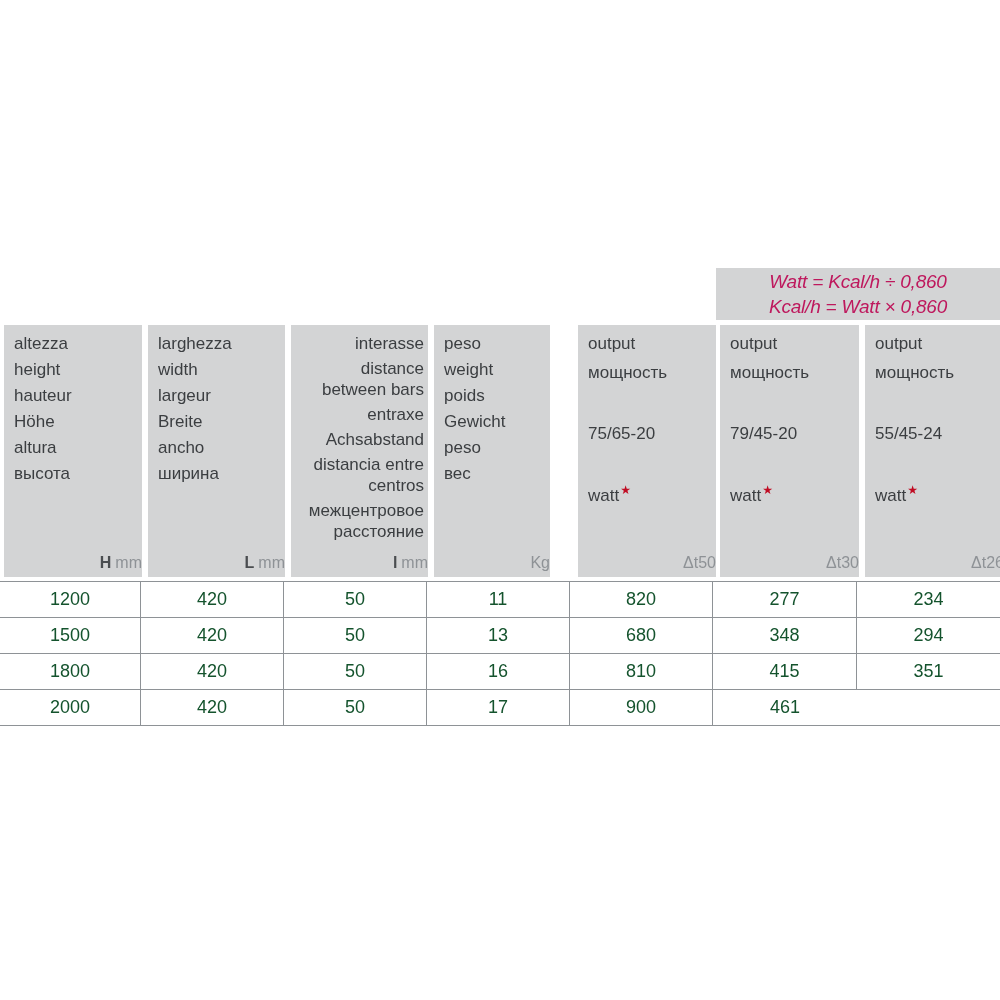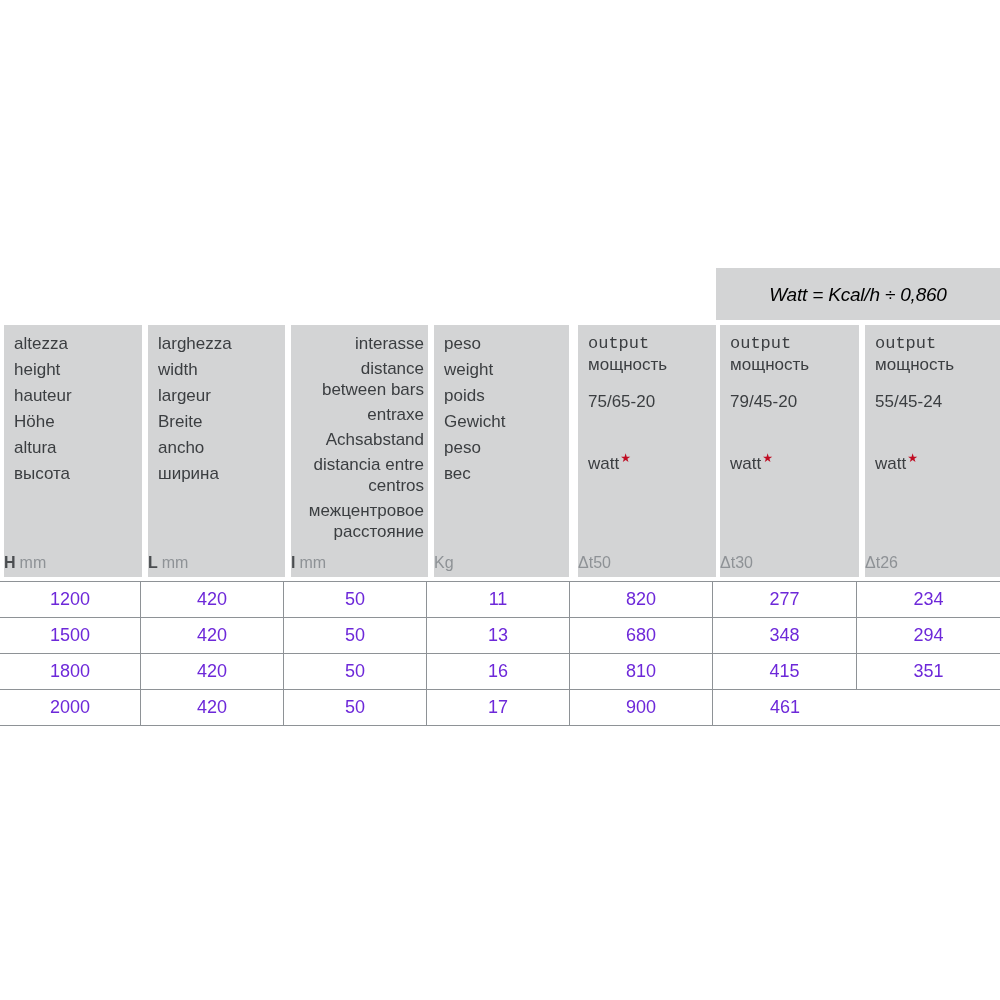--- a/index.html
+++ b/index.html
@@ -16,49 +16,49 @@
   
   .formula-box {
     position: absolute;
     left: 716px; top: 268px;
     width: 284px; height: 52px;
     background: #d3d4d5;
     display: flex; flex-direction: column;
     align-items: center; justify-content: center;
     font-style: italic;
     font-size: 19px; line-height: 25px;
-    color: #000000;
+    color: #be185d;
     letter-spacing: -0.2px;
   }
 
   
   .header { position: absolute; top: 325px; left: 4px; width: 1000px; height: 252px; }
   .hcol {
     position: absolute; top: 0; height: 252px;
     background: #d3d4d5;
     padding: 8px 4px 0 10px;
     color: #3b3e41;
     font-size: 17px;
   }
   .hdr-line { line-height: 21px; margin-bottom: 5px; white-space: nowrap; }
   .c3 .hdr-line { margin-bottom: 4px; text-align: right; }
   .hdr-line.wrap { margin-top: -4px; }
   .hdr-line.gap { margin-top: 3px; }
-  .out-label  { margin-bottom: 0; font-family: Liberation Mono, monospace; }
-  .out-ru     { margin-bottom: 16px; }
+  .out-label  { margin-bottom: 8px; }
+  .out-ru     { margin-bottom: 40px; }
   .out-rating { margin-bottom: 36px; }
   .star {
     color: #c00c23;
     font-size: 12px;
     vertical-align: 7px;
     margin-left: 1px;
   }
   .unit {
     position: absolute; left: 0; right: 0; bottom: 5px;
-    text-align: left;
+    text-align: right;
     font-size: 16px;
     color: #8e9296;
   }
   .unit-letter { font-weight: bold; color: #4a4d50; }
   .unit-rest { margin-left: 4px; }
 
   
   .data-table {
     position: absolute; top: 581px; left: 0; width: 1000px;
     border-top: 1.5px solid #8e9296;
@@ -66,31 +66,32 @@
   .drow {
     display: grid;
     grid-template-columns: 141px 143px 143px 143px 143px 144px 143px;
     height: 36px;
     border-bottom: 1.5px solid #8e9296;
   }
   .dcell {
     border-right: 1.5px solid #8e9296;
     display: flex; align-items: center; justify-content: center;
     font-size: 18px;
-    color: #6d28d9;
+    color: #14532d;
   }
   .dcell:last-child { border-right: none; }
 </style>
 </head>
 <body>
 
 <div class="page">
 
   <div class="formula-box">
     <div>Watt = Kcal/h ÷ 0,860</div>
+    <div>Kcal/h = Watt × 0,860</div>
   </div>
 
   <div class="header">
 
     <div class="hcol" style="left:0; width:138px;">
       <div class="hdr-line">altezza</div>
       <div class="hdr-line">height</div>
       <div class="hdr-line">hauteur</div>
       <div class="hdr-line">Höhe</div>
       <div class="hdr-line">altura</div>
@@ -114,21 +115,21 @@
       <div class="hdr-line wrap">between bars</div>
       <div class="hdr-line">entraxe</div>
       <div class="hdr-line">Achsabstand</div>
       <div class="hdr-line">distancia entre</div>
       <div class="hdr-line wrap">centros</div>
       <div class="hdr-line gap">межцентровое</div>
       <div class="hdr-line wrap">расстояние</div>
       <div class="unit"><span class="unit-letter">l</span><span class="unit-rest">mm</span></div>
     </div>
 
-    <div class="hcol" style="left:430px; width:135px;">
+    <div class="hcol" style="left:430px; width:116px;">
       <div class="hdr-line">peso</div>
       <div class="hdr-line">weight</div>
       <div class="hdr-line">poids</div>
       <div class="hdr-line">Gewicht</div>
       <div class="hdr-line">peso</div>
       <div class="hdr-line">вес</div>
       <div class="unit">Kg</div>
     </div>
 
     <div class="hcol" style="left:574px; width:138px;">

